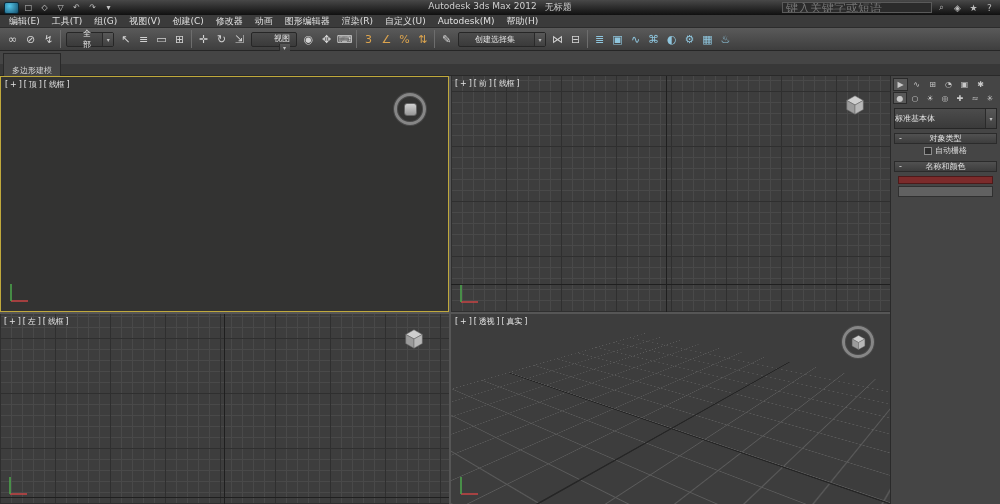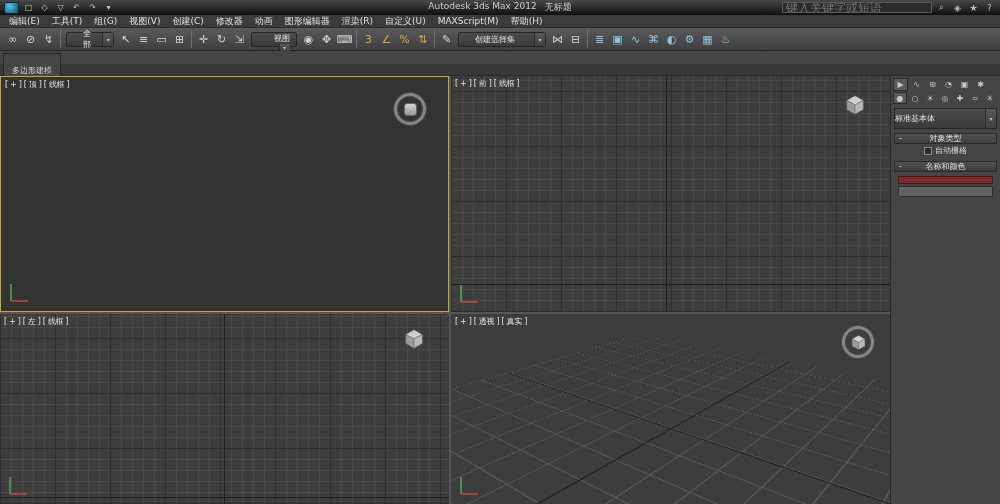--- a/index.html
+++ b/index.html
@@ -147,21 +147,21 @@
     <div class="menu-item">编辑(E)</div>
       <div class="menu-item">工具(T)</div>
       <div class="menu-item">组(G)</div>
       <div class="menu-item">视图(V)</div>
       <div class="menu-item">创建(C)</div>
       <div class="menu-item">修改器</div>
       <div class="menu-item">动画</div>
       <div class="menu-item">图形编辑器</div>
       <div class="menu-item">渲染(R)</div>
       <div class="menu-item">自定义(U)</div>
-      <div class="menu-item">MAXScript(M)</div>
+      <div class="menu-item">Autodesk(M)</div>
       <div class="menu-item">帮助(H)</div>
   </div>
 
   <div class="toolbar">
     <div class="tb-icon">∞</div>
       <div class="tb-icon">⊘</div>
       <div class="tb-icon">↯</div>
     <div class="tb-sep"></div>
     <div class="tb-dd filter">
       <span>全部</span>

